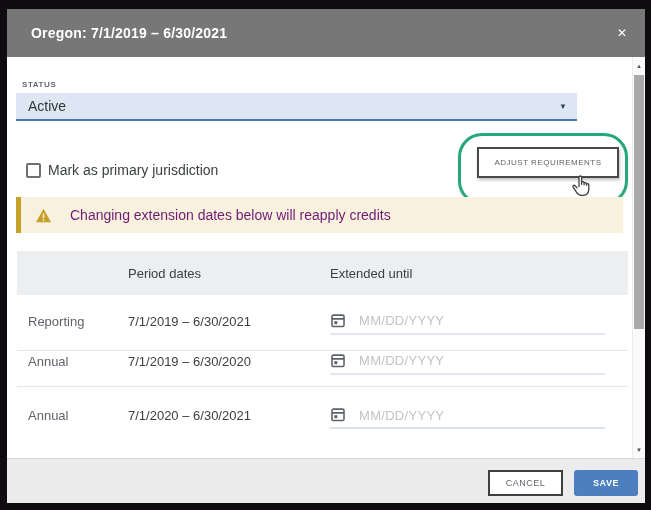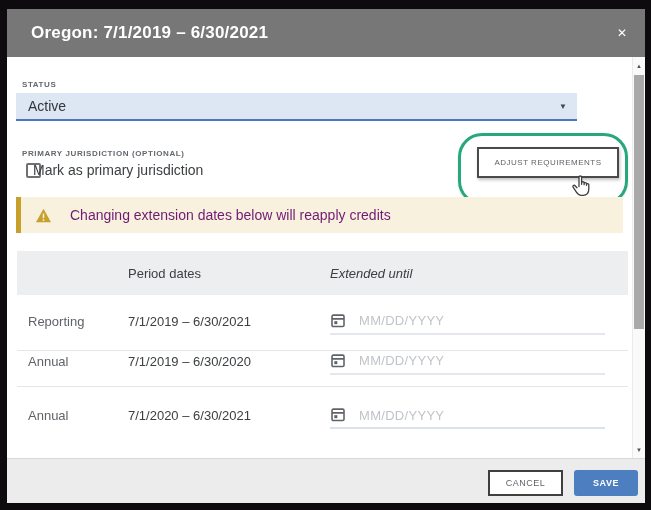--- a/index.html
+++ b/index.html
@@ -15,21 +15,21 @@
   
   .modal {
     position: absolute; left: 7px; top: 9px; width: 638px; height: 494px;
     background: #ffffff; display: flex; flex-direction: column;
   }
   .titlebar {
     height: 48px; background: #777777; color: #ffffff;
     display: flex; align-items: center; padding: 0 16px 0 24px;
     flex: 0 0 auto; position: relative;
   }
-  .titlebar .title { font-size: 17px; font-weight: bold; letter-spacing: 0.2px; }
+  .titlebar .title { font-size: 14px; font-weight: bold; letter-spacing: 0.2px; }
   .close-btn {
     position: absolute; right: 14px; top: 50%; transform: translateY(-50%);
     color: #ffffff; font-size: 12px; font-weight: bold; cursor: pointer;
     width: 18px; height: 18px; display: flex; align-items: center; justify-content: center;
   }
 
   .content { position: relative; flex: 1 1 auto; background: #ffffff; overflow: hidden; }
 
   .tiny-label {
     position: absolute; font-size: 8px; color: #63686d; letter-spacing: 0.6px;
@@ -43,21 +43,21 @@
     display: flex; align-items: center; padding: 0 12px; cursor: pointer;
   }
   .select .value { font-size: 14px; color: #333639; }
   .select .arrow { position: absolute; right: 10px; font-size: 8px; color: #36475f; }
 
   
   .checkbox {
     position: absolute; left: 19px; top: 106px; width: 15px; height: 15px;
     border: 2px solid #6e7074; border-radius: 2px; background: #fff; cursor: pointer;
   }
-  .checkbox-label { position: absolute; left: 26px; top: 105px; font-size: 14px; color: #3c4043; }
+  .checkbox-label { position: absolute; left: 41px; top: 105px; font-size: 14px; color: #3c4043; }
 
   
   .annotation-ring {
     position: absolute; left: 451px; top: 76px; width: 170px; height: 72px;
     border: 3px solid #27a77d; border-radius: 24px; pointer-events: none;
     box-shadow: 0 1px 2px rgba(0,0,0,0.15);
   }
   .adjust-btn {
     position: absolute; left: 470px; top: 90px; width: 142px; height: 31px;
     background: #ffffff; border: 2px solid #4a4a4a;
@@ -75,21 +75,21 @@
   }
   .warning .w-icon { width: 17px; height: 15px; margin-right: 18px; flex: 0 0 auto; }
   .warning .w-text { font-size: 14px; color: #701a75; }
 
   
   .thead {
     position: absolute; left: 10px; top: 194px; width: 611px; height: 44px;
     background: #eceef0; display: flex; align-items: center;
   }
   .thead .h-period { position: absolute; left: 111px; font-size: 13px; color: #3c4043; }
-  .thead .h-ext { position: absolute; left: 313px; font-size: 13px; color: #3c4043; font-style: italic; }
+  .thead .h-ext { position: absolute; left: 313px; font-size: 13px; color: #3c4043; }
 
   .trow { position: absolute; left: 10px; width: 611px; }
   .trow.r0 { top: 234px; height: 60px; border-bottom: 1px solid #e4e6e9; }
   .trow.r1 { top: 278px; height: 52px; border-bottom: 1px solid #e4e6e9; }
   .trow.r2 { top: 330px; height: 56px; }
   .trow .rtype { position: absolute; left: 11px; top: 50%; transform: translateY(-50%); font-size: 13px; color: #5f6368; }
   .trow .rperiod { position: absolute; left: 111px; top: 50%; transform: translateY(-50%); font-size: 13px; color: #3c4043; }
   .date-field {
     position: absolute; left: 313px; top: 50%; transform: translateY(-50%);
     width: 275px; height: 27px; border-bottom: 1px solid #c9d2dd;
@@ -147,21 +147,20 @@
 
     <div class="content">
 
       <span class="tiny-label" style="left:15px; top:23px;">STATUS</span>
 
       <div class="select">
         <span class="value">Active</span>
         <span class="arrow">▼</span>
       </div>
 
-      <span class="tiny-label" style="left:15px; top:92px;">PRIMARY JURISDICTION (OPTIONAL)</span>
       <span class="checkbox"></span>
       <span class="checkbox-label">Mark as primary jurisdiction</span>
 
       <div class="annotation-ring"></div>
       <button class="adjust-btn">ADJUST REQUIREMENTS</button>
       <svg class="hand-cursor" viewBox="0 0 24 26">
         <path d="M9 13.5V4.2c0-1.6 2.6-1.6 2.6 0v7.1m0-1.6c0-1.5 2.5-1.5 2.5 0v2m0-1.1c0-1.4 2.4-1.4 2.4 0v1.7m0-.8c0-1.3 2.3-1.3 2.3 0v4.6c0 4-2.2 6.3-5.7 6.3h-1.9c-2.4 0-3.5-1.2-4.8-3.2l-3.3-5c-.8-1.2.9-2.6 2-1.5l1.9 2" fill="#ffffff" stroke="#3e3e3e" stroke-width="1.3" stroke-linecap="round" stroke-linejoin="round"></path>
       </svg>
 
       <div class="warning">

